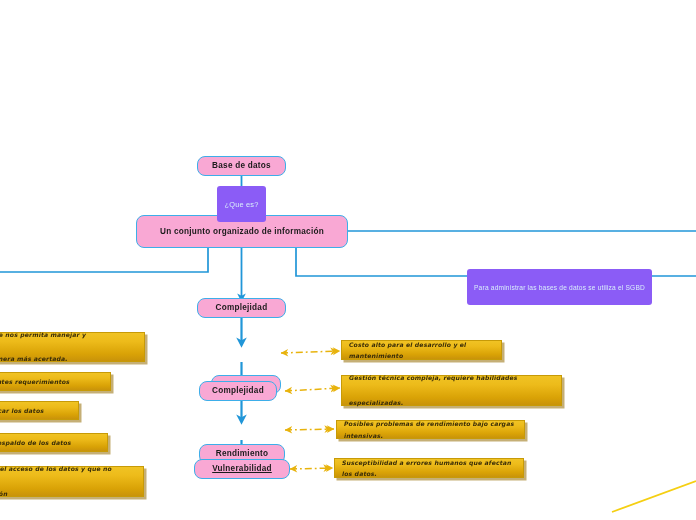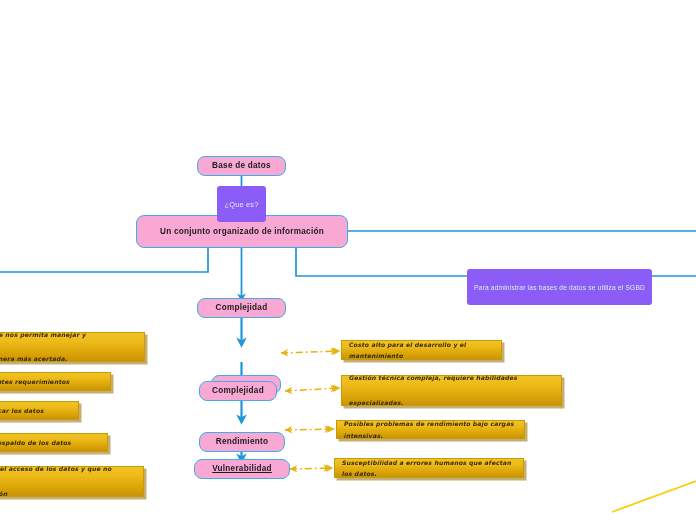--- a/index.html
+++ b/index.html
@@ -166,21 +166,21 @@
   </div>
 
   <div class="node-blue" style="left:211px; top:343px; width:70px; height:19px;margin-top:32px;">
     <span>Costo</span>
   </div>
 
   <div class="node-blue" style="left:199px; top:381px; width:78px; height:20px;">
     <span>Complejidad</span>
   </div>
 
-  <div class="node-blue" style="left:199px; top:432px; width:86px; height:20px;">
+  <div class="node-blue" style="left:199px; top:444px; width:86px; height:20px;">
     <span>Rendimiento</span>
   </div>
 
   <div class="node-blue" style="left:194px; top:459px; width:96px; height:20px;text-decoration:underline;">
     <span>Vulnerabilidad</span>
   </div>
 
   <div class="node-gold" style="left:341px; top:340px; width:161px; height:20px;">
     <span>Costo alto para el desarrollo y el mantenimiento</span>
   </div>

